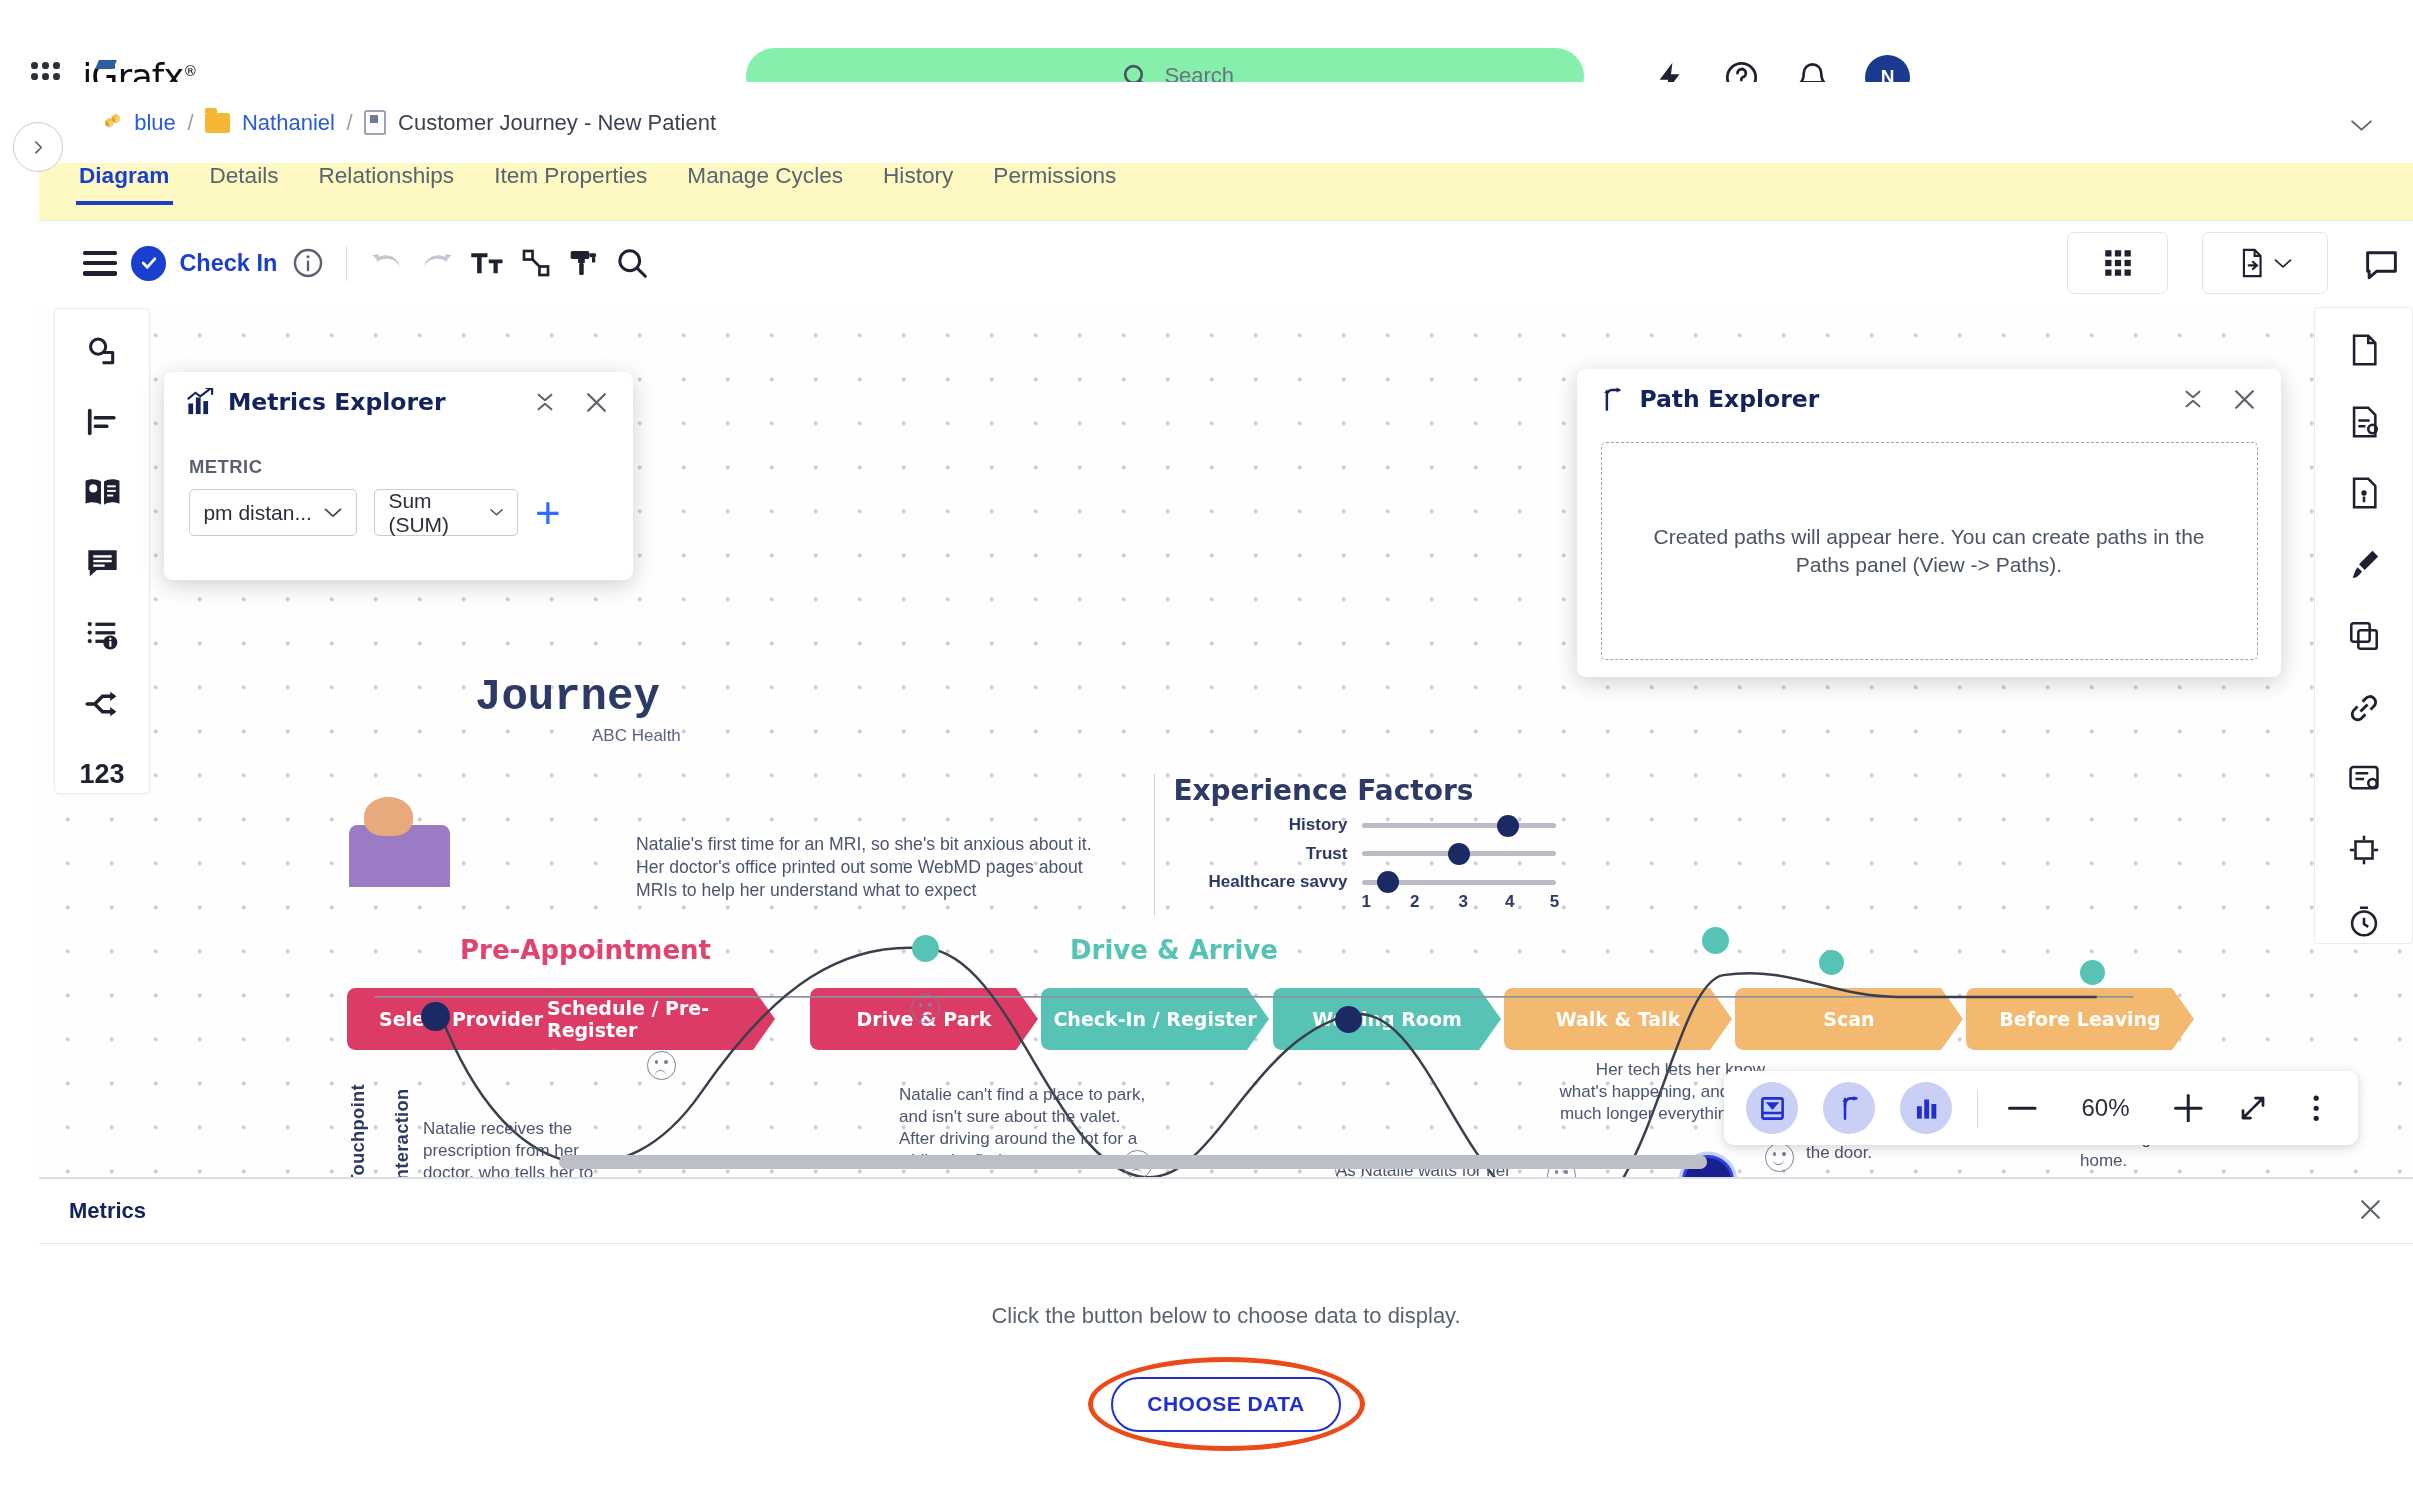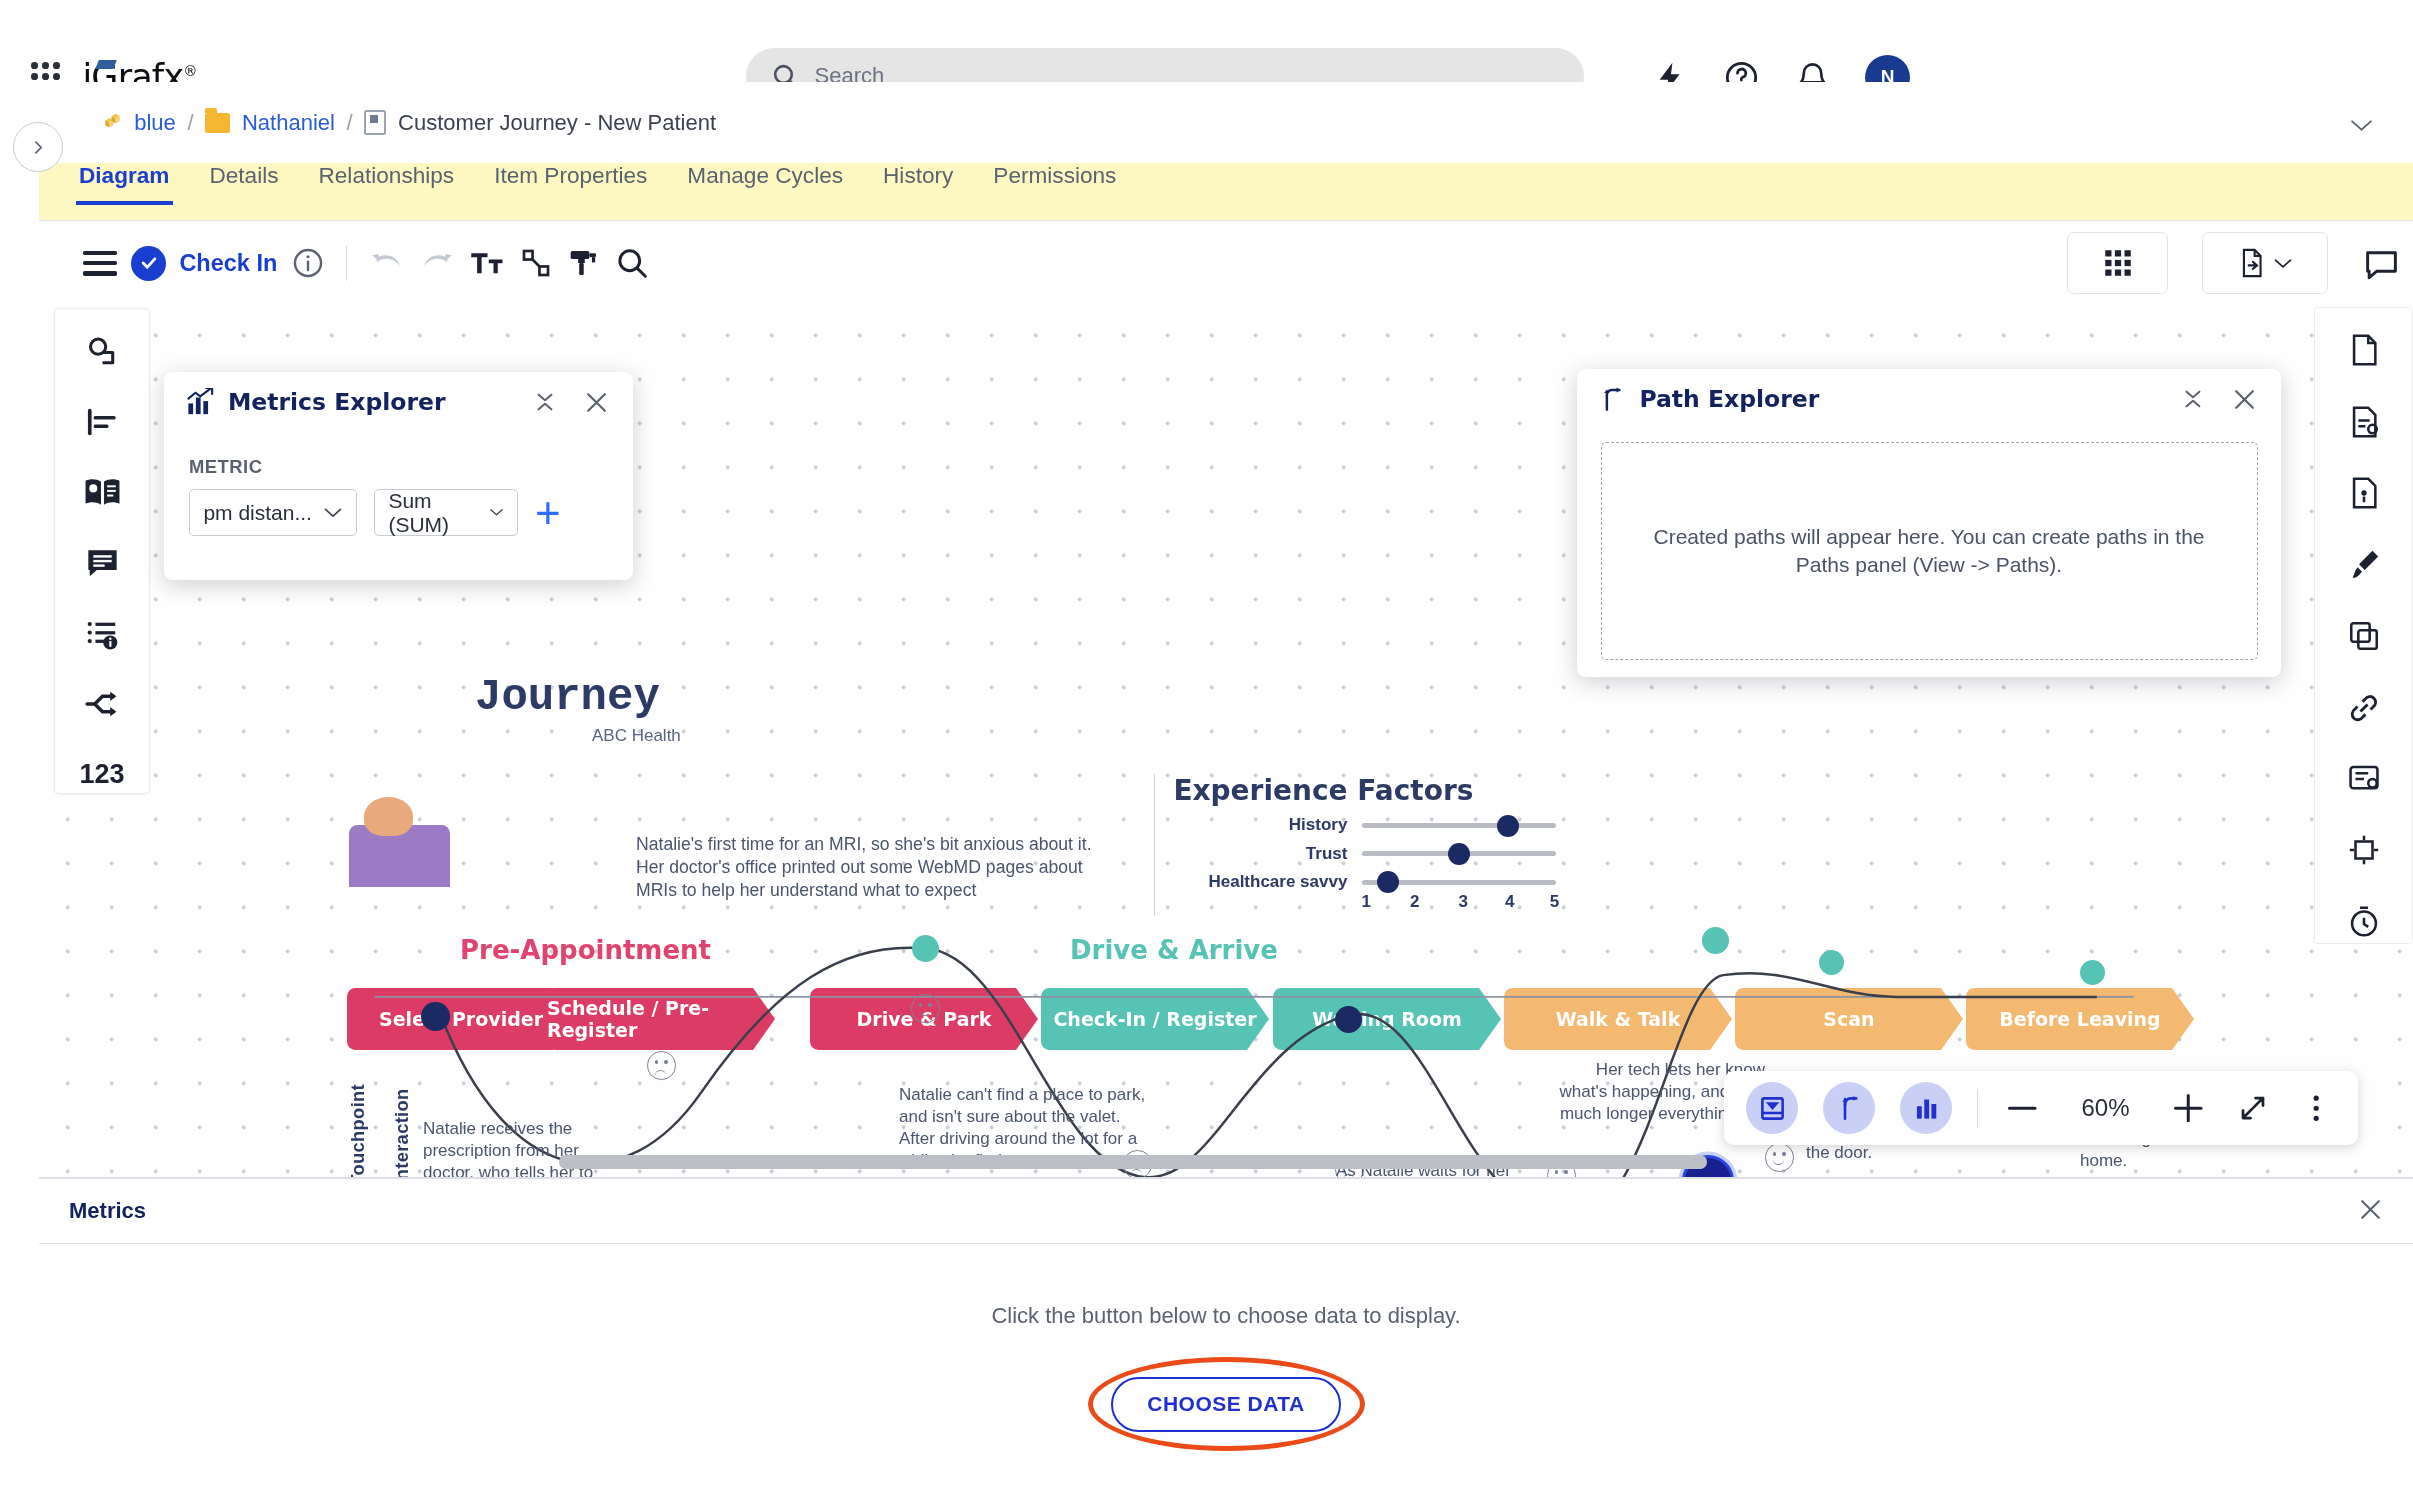--- a/index.html
+++ b/index.html
@@ -22,21 +22,21 @@
     grid-template-columns: repeat(3, 1fr); grid-template-rows: repeat(3,1fr);
     gap: 4.2px; align-content:center; justify-content:center; padding: 5px; cursor:pointer;}
   .waffle i { width: 6.7px; height: 6.7px; background:#2b2f38; border-radius: 50%; display:block;}
   .brand { margin-left: 18.4px; font-size: 35px; letter-spacing: -0.8px; color:#0d0f13;
     font-family:"DejaVu Sans", sans-serif; font-weight: 400; position: relative; }
   .brand .reg { font-size: 14.2px; vertical-align: super; }
   .brand .flag { position:absolute; left: 14.2px; top: 3.4px; width: 18.4px; height: 9.2px;
      background: #2e5e9e; transform: skewX(-22deg); }
 
   .searchwrap { position:absolute; left: 746px; top: 11.7px; width: 838px; height: 57px;
-    background: #e5e5e5; border-radius: 28.5px; display:flex; align-items:center; cursor:text;}
+    background: #86efac; border-radius: 28.5px; display:flex; align-items:center; cursor:text;justify-content:center;}
   .searchwrap svg { margin-left: 25px; }
   .searchwrap .ph { margin-left: 15px; font-size: 22px; color:#6b7280; }
 
   .topright { position:absolute; right: 25px; top: 0; height: 82px; display:flex; align-items:center; gap: 35px; }
   .icon-btn { cursor:pointer; display:flex; align-items:center; justify-content:center; }
   .avatar { width: 45px; height: 45px; border-radius: 50%; background:#1a3a8f; color:#fff;
     display:flex; align-items:center; justify-content:center; font-size:19px; font-weight:600; cursor:pointer;}
 
   
   .crumbbar { position:absolute; top: 82px; left: 0; width: 2413px; height: 81px; background:#fff;

